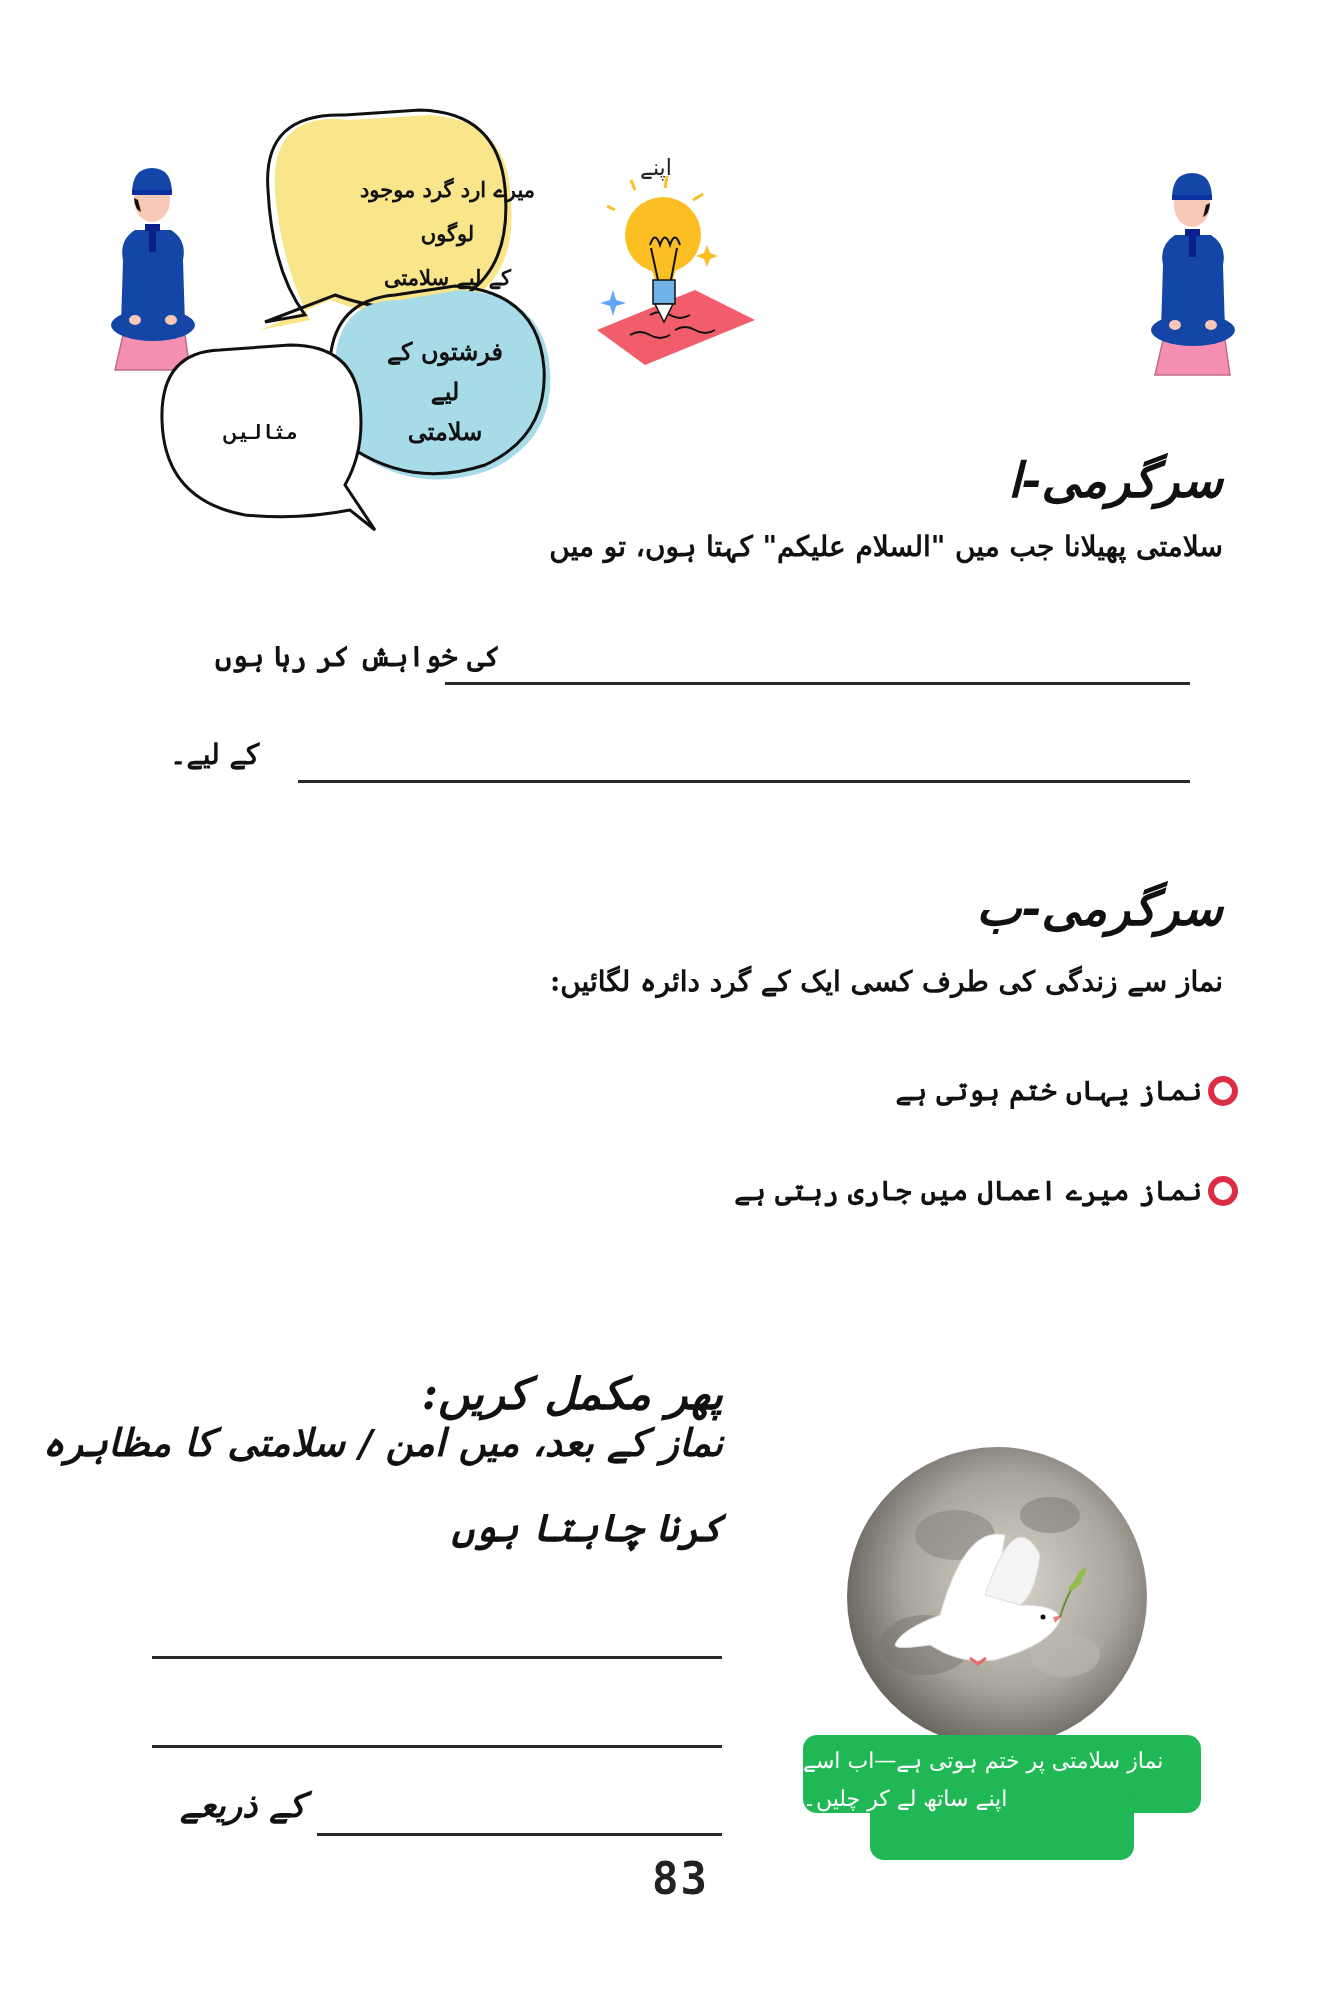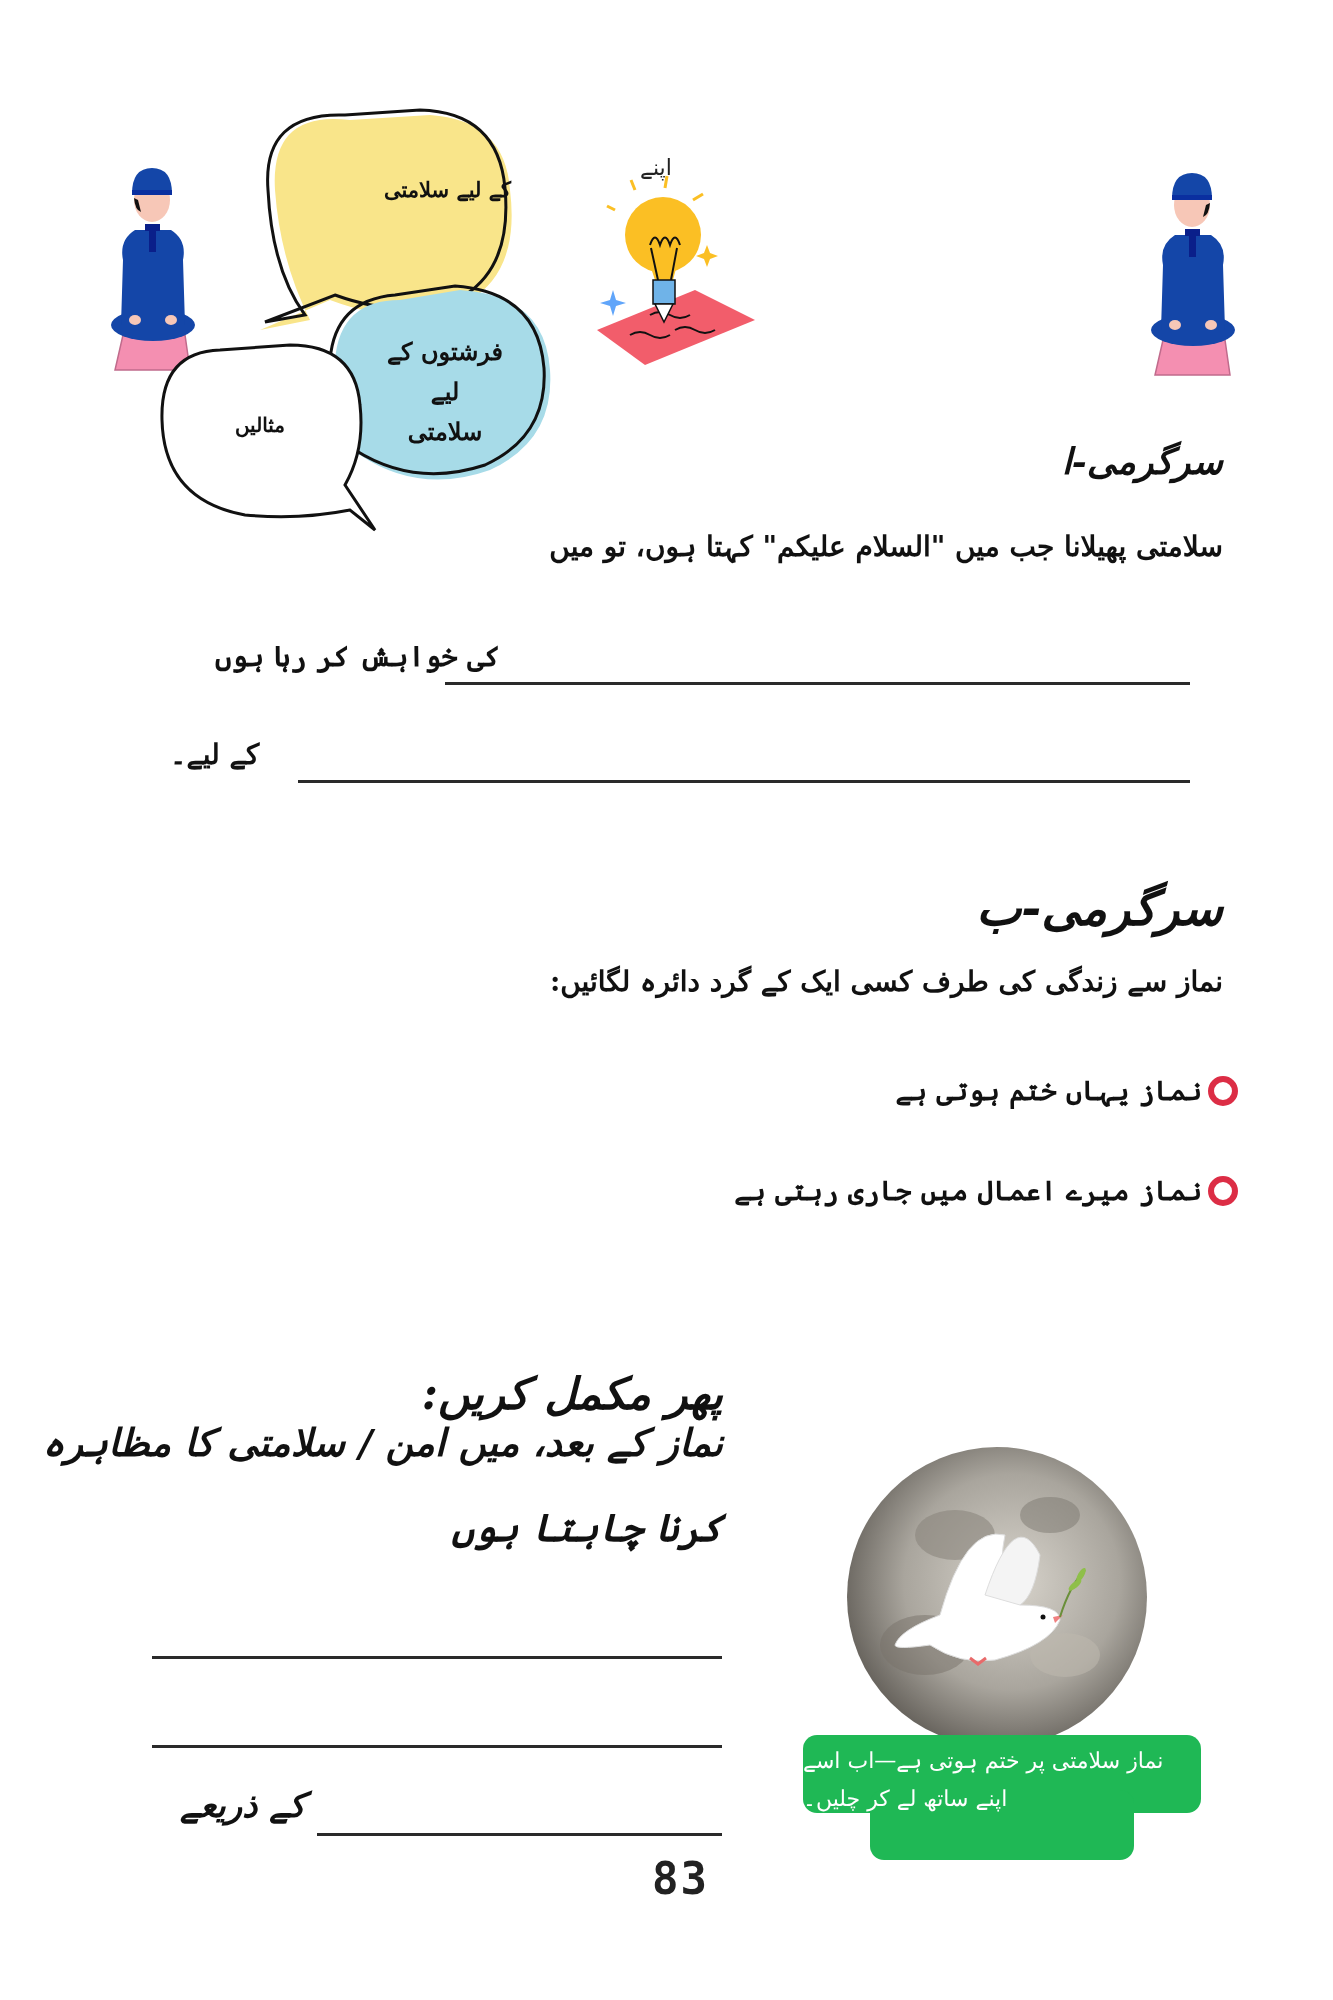--- a/index.html
+++ b/index.html
@@ -68,27 +68,28 @@
 
     <path d="M200,20 Q120,10 125,90 Q130,160 160,220 L110,230 L180,200 Q260,230 320,200 Q370,170 360,90 Q355,20 280,15 Z" fill="#f9e58a"></path>
     <path d="M195,15 Q112,12 118,90 Q122,170 155,215 L115,222 L185,195 Q260,222 315,195 Q362,165 355,88 Q348,12 270,10 Z" fill="none" stroke="#111" stroke-width="3"></path>
 
     <path d="M250,200 Q190,200 185,260 Q180,310 200,345 L130,358 L210,355 Q270,395 340,370 Q405,340 400,270 Q395,195 310,190 Z" fill="#a7dbe8"></path>
     <path d="M245,195 Q185,200 180,260 Q176,305 195,342 L128,355 L205,350 Q265,388 335,365 Q398,336 394,268 Q388,192 305,186 Z" fill="none" stroke="#111" stroke-width="3"></path>
 
     <path d="M70,250 Q10,252 12,320 Q14,400 95,415 Q150,420 200,410 L225,430 L195,385 Q215,350 210,305 Q205,245 140,245 Z" fill="#ffffff" stroke="#111" stroke-width="3"></path>
   </svg>
   <div class="bubble-text" style="left:200px;top:68px;width:195px;font-size:21px;font-weight:bold;line-height:44px;">
+    <div>میرے ارد گرد موجود لوگوں</div>
     <div>کے لیے سلامتی</div>
   </div>
   <div class="bubble-text" style="left:220px;top:232px;width:150px;font-size:24px;font-weight:bold;line-height:40px;">
     <div>فرشتوں کے لیے</div>
     <div>سلامتی</div>
   </div>
-  <div class="bubble-text" style="left:55px;top:313px;width:110px;font-size:20px;font-weight:bold;">مثالیں</div>
+  <div class="bubble-text" style="left:55px;top:320px;width:110px;font-size:20px;font-weight:bold;font-family:Liberation Mono, monospace;">مثالیں</div>
 </div>
 
 <div class="abs" style="left:585px;top:150px;width:175px;height:220px;">
   <div class="abs rtl" style="left:55px;top:5px;font-size:22px;color:#222;font-family:'DejaVu Sans', sans-serif;">اپنے</div>
   <svg width="175" height="220" viewBox="0 0 175 220">
     <polygon points="12,180 110,140 170,170 60,215" fill="#f25d6b"></polygon>
     <path d="M65,165 q10,-6 20,0 t20,0" stroke="#111" stroke-width="2" fill="none"></path>
     <path d="M45,185 q10,-6 20,0 t20,0" stroke="#111" stroke-width="2" fill="none"></path>
     <path d="M90,180 q10,-6 20,0 t20,0" stroke="#111" stroke-width="2" fill="none"></path>
     <circle cx="78" cy="85" r="38" fill="#fbbf24"></circle>
@@ -100,21 +101,21 @@
     <polygon points="70,154 88,154 79,172" fill="#fff" stroke="#111" stroke-width="1.5"></polygon>
     <line x1="30" y1="60" x2="22" y2="56" stroke="#fbbf24" stroke-width="3"></line>
     <line x1="50" y1="40" x2="46" y2="30" stroke="#fbbf24" stroke-width="3"></line>
     <line x1="80" y1="38" x2="82" y2="26" stroke="#fbbf24" stroke-width="3"></line>
     <line x1="108" y1="50" x2="118" y2="44" stroke="#fbbf24" stroke-width="3"></line>
     <path d="M122,95 l3,8 l8,3 l-8,3 l-3,8 l-3,-8 l-8,-3 l8,-3 z" fill="#fbbf24"></path>
     <path d="M28,140 l3,10 l10,3 l-10,3 l-3,10 l-3,-10 l-10,-3 l10,-3 z" fill="#60a5fa"></path>
   </svg>
 </div>
 
-<div class="abs heading rtl" style="right:110px;top:440px;font-size:36px;text-align:right;">سرگرمی-ا</div>
+<div class="abs heading rtl" style="right:110px;top:452px;font-size:48px;text-align:right;">سرگرمی-ا</div>
 <div class="abs body-text rtl" style="right:110px;top:530px;font-size:28px;text-align:right;">سلامتی پھیلانا جب میں "السلام علیکم" کہتا ہوں، تو میں</div>
 
 <div class="line" style="left:445px;top:682px;width:745px;"></div>
 <div class="abs body-text rtl" style="left:215px;top:640px;font-size:28px;">کی خواہش کر رہا ہوں</div>
 
 <div class="line" style="left:298px;top:780px;width:892px;"></div>
 <div class="abs body-text rtl" style="left:170px;top:738px;font-size:28px;">کے لیے۔</div>
 
 <div class="abs heading rtl" style="right:110px;top:880px;font-size:48px;text-align:right;">سرگرمی-ب</div>
 <div class="abs body-text rtl" style="right:110px;top:965px;font-size:28px;text-align:right;">نماز سے زندگی کی طرف کسی ایک کے گرد دائرہ لگائیں:</div>

